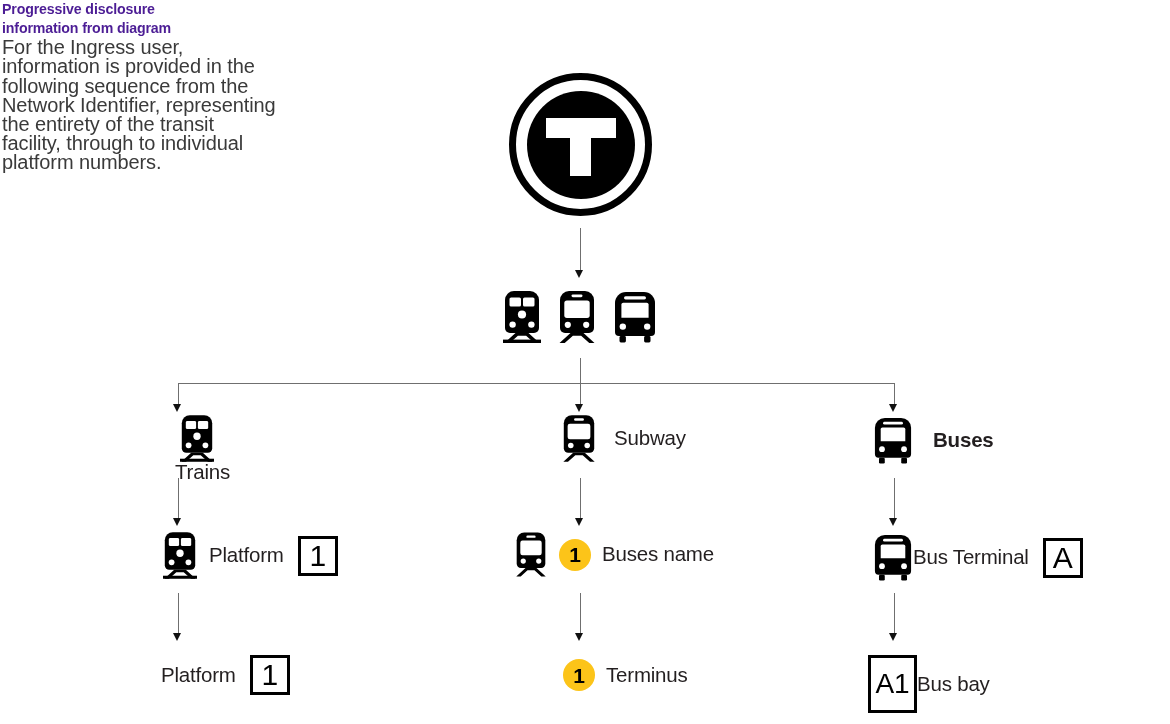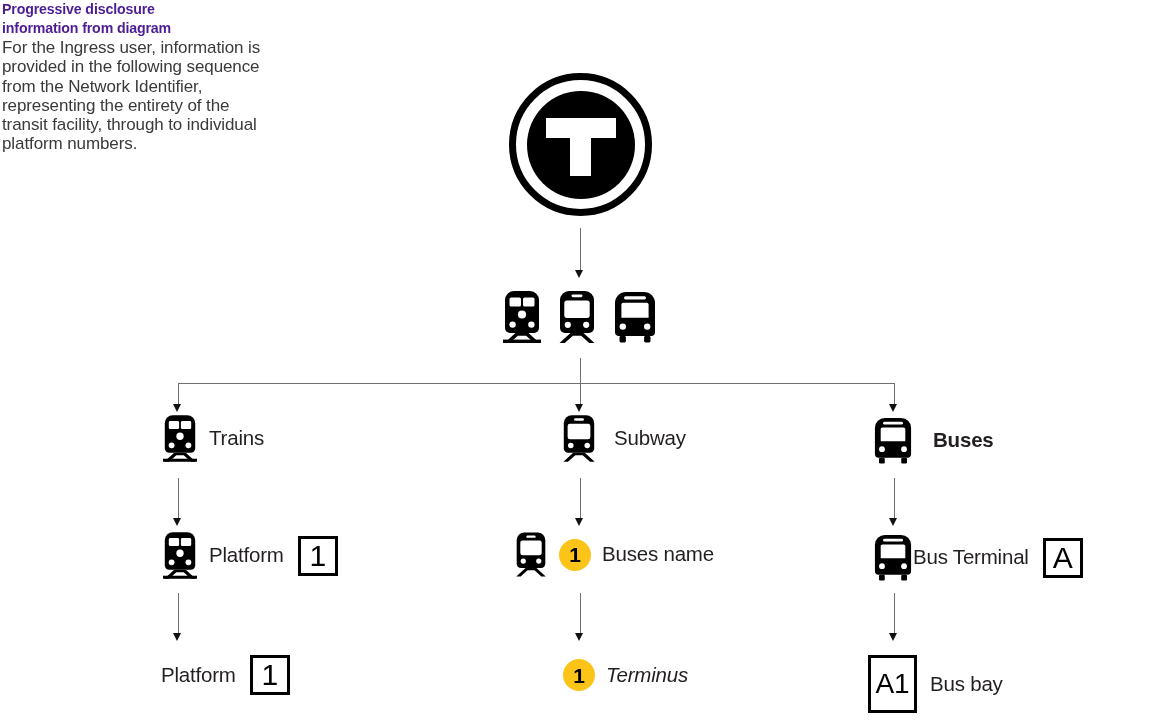--- a/index.html
+++ b/index.html
@@ -23,21 +23,21 @@
   }
   .caption-title {
     font-size: 14.2px;
     font-weight: bold;
     line-height: 18.6px;
     letter-spacing: -0.15px;
     color: #4c1d95;
     margin: 0;
   }
   .caption-body {
-    font-size: 17px;
+    font-size: 20px;
     font-weight: normal;
     line-height: 19.2px;
     letter-spacing: -0.1px;
     color: #3a3a3a;
     margin: 1px 16px 0 0;
   }
 
   
   .node {
     position: absolute;
@@ -187,21 +187,21 @@
 
 <div class="vline" style="left:579.5px; top:358px; height:25px;"></div>
 <div class="hline" style="left:178px; top:382.6px; width:716px;"></div>
 <div class="vline" style="left:177.6px; top:383px; height:23px;"></div>
 <div class="vline" style="left:579.5px; top:383px; height:23px;"></div>
 <div class="vline" style="left:893.6px; top:383px; height:23px;"></div>
 <div class="arrowhead" style="left:173.4px; top:404px;"></div>
 <div class="arrowhead" style="left:575px; top:404px;"></div>
 <div class="arrowhead" style="left:889.2px; top:404px;"></div>
 
-<div class="node" style="left:163px; top:415px;">
+<div class="node" style="left:163px; top:415px;flex-direction:column;">
   <span class="icon">
     <svg width="34" height="47" viewBox="0 0 38 52" aria-hidden="true">
       <path fill="#000" d="M11 0h16a9 9 0 0 1 9 9v28a5 5 0 0 1-5 5H7a5 5 0 0 1-5-5V9a9 9 0 0 1 9-9z"></path>
       <rect x="6.5" y="6.5" width="11.5" height="9" rx="1.6" fill="#fff"></rect>
       <rect x="20" y="6.5" width="11.5" height="9" rx="1.6" fill="#fff"></rect>
       <circle cx="19" cy="23.5" r="4.1" fill="#fff"></circle>
       <circle cx="9.6" cy="33.6" r="3.2" fill="#fff"></circle>
       <circle cx="28.4" cy="33.6" r="3.2" fill="#fff"></circle>
       <path fill="#000" d="M12.5 42h13l11 10h-5.2l-8.2-7.2h-8.2L6.7 52H1.5z"></path>
       <rect x="0" y="48.6" width="38" height="3.4" fill="#000"></rect>
@@ -301,19 +301,19 @@
 <div class="vline" style="left:893.6px; top:593px; height:42px;"></div>
 <div class="arrowhead" style="left:889.2px; top:633px;"></div>
 
 <div class="node" style="left:161px; top:655px;">
   <span class="node-label">Platform</span>
   <span class="plate" style="margin-left:14px; width:40px; height:40px; font-size:30px;">1</span>
 </div>
 
 <div class="node" style="left:563px; top:659px;">
   <span class="bullet" style="width:32px; height:32px; font-size:21px; background:#fcc419;">1</span>
-  <span class="node-label" style="margin-left:11px;font-style:italic;">Terminus</span>
+  <span class="node-label" style="margin-left:11px;">Terminus</span>
 </div>
 
 <div class="node" style="left:868px; top:655px;">
   <span class="plate" style="width:49px; height:58px; font-size:28px;">A1</span>
-  <span class="node-label" style="margin-left:13px;">Bus bay</span>
+  <span class="node-label" style="">Bus bay</span>
 </div>
 
 </body></html>

